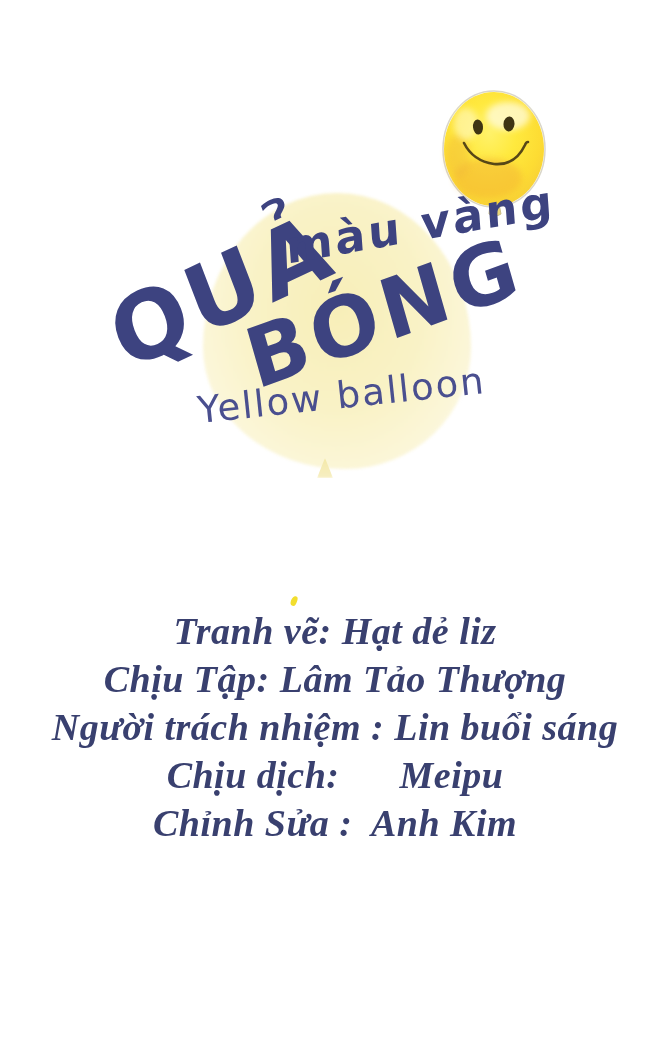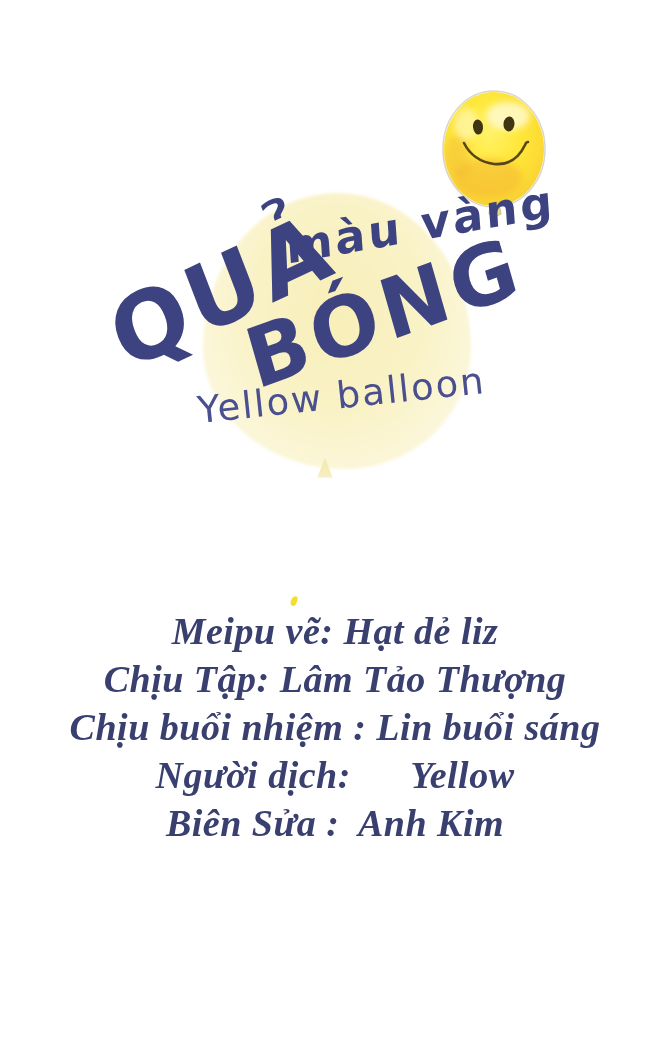--- a/index.html
+++ b/index.html
@@ -140,20 +140,20 @@
   </svg>
 
   <div class="t t-qua">QUẢ</div>
   <div class="t t-mauvang">màu vàng</div>
   <div class="t t-bong">BÓNG</div>
   <div class="t t-sub">Yellow balloon</div>
 
   <div class="speck"></div>
 
   <div class="credits">
-    <div class="credit-line">Meipu vẽ: Hạt dẻ liz</div>
+    <div class="credit-line">Tranh vẽ: Hạt dẻ liz</div>
     <div class="credit-line">Chịu Tập: Lâm Tảo Thượng</div>
-    <div class="credit-line">Chịu buổi nhiệm : Lin buổi sáng</div>
-    <div class="credit-line">Người dịch:      Yellow</div>
-    <div class="credit-line">Biên Sửa :  Anh Kim</div>
+    <div class="credit-line">Người trách nhiệm : Lin buổi sáng</div>
+    <div class="credit-line">Chịu dịch:      Meipu</div>
+    <div class="credit-line">Chỉnh Sửa :  Anh Kim</div>
   </div>
 
 </div>
 
 </body></html>

